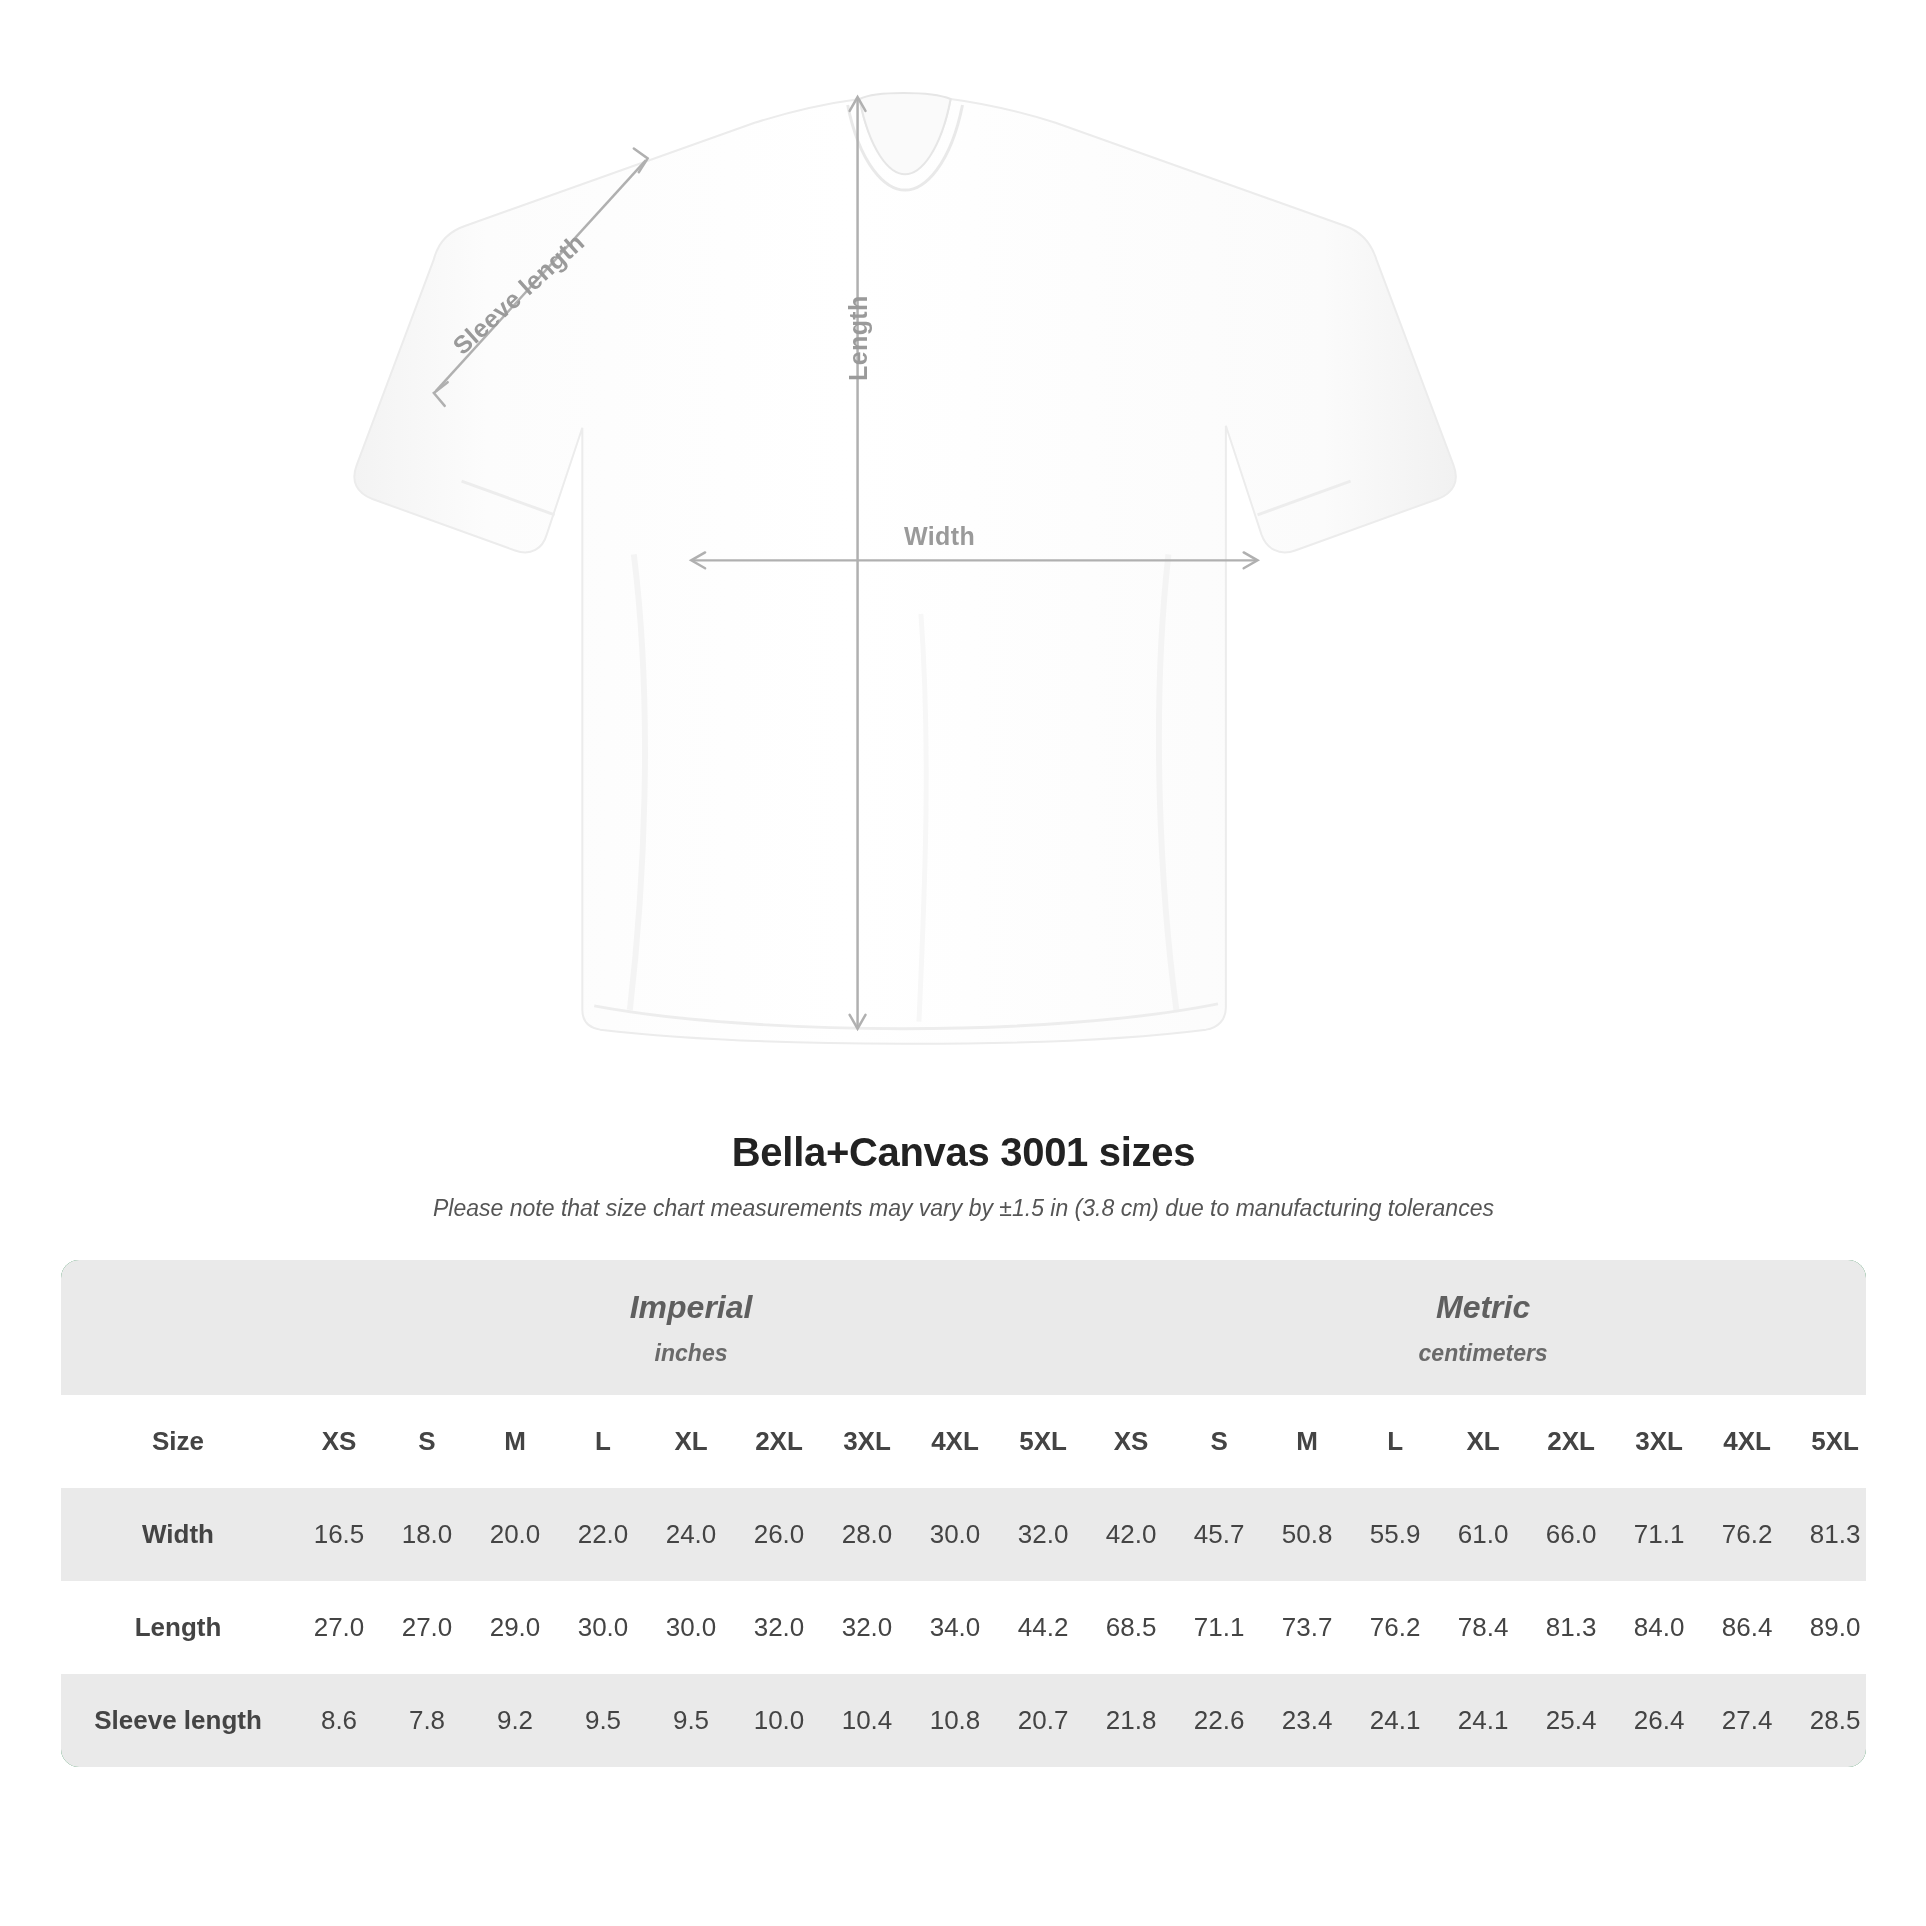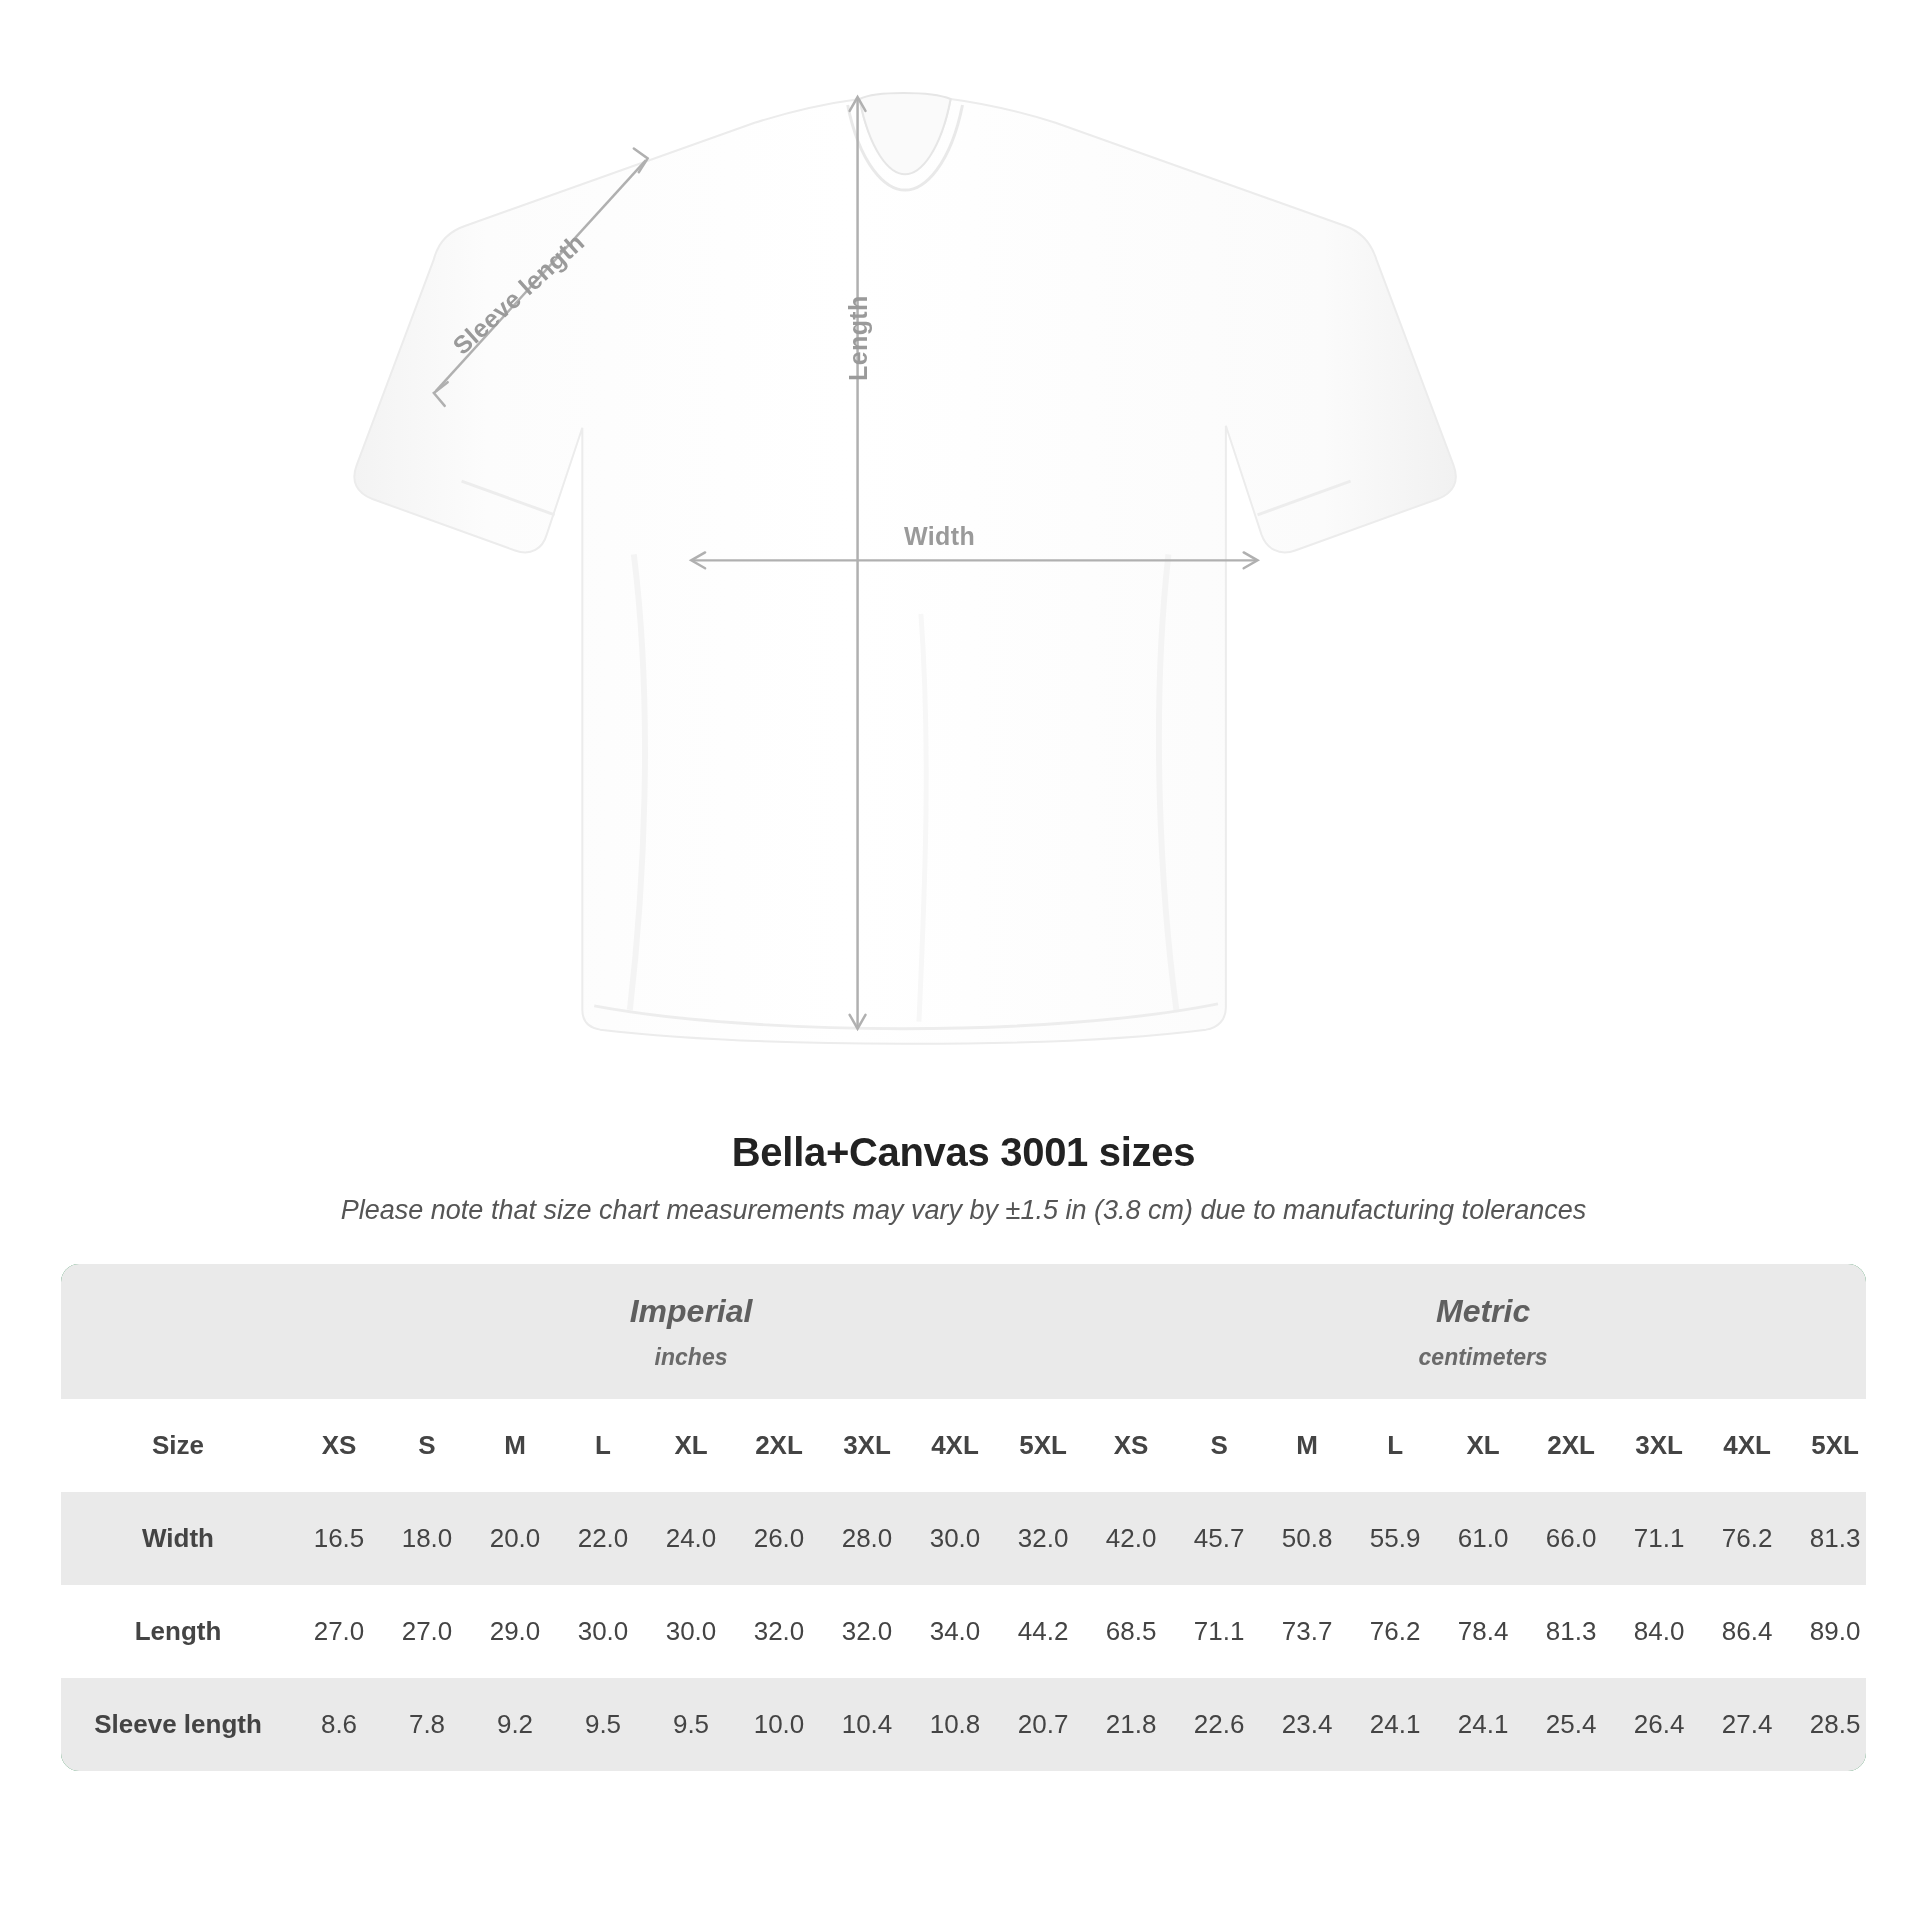--- a/index.html
+++ b/index.html
@@ -61,21 +61,21 @@
     text-align: center;
     margin-top: 36px;
   }
   .chart-title {
     font-size: 40px;
     font-weight: bold;
     color: #222222;
     letter-spacing: -0.3px;
   }
   .chart-note {
-    font-size: 27px;
+    font-size: 23px;
     font-style: italic;
     color: #555555;
     margin-top: 20px;
   }
 
   
   .table-wrap {
     margin: 38px 61px 0 61px;
     border-radius: 18px;
     overflow: hidden;

